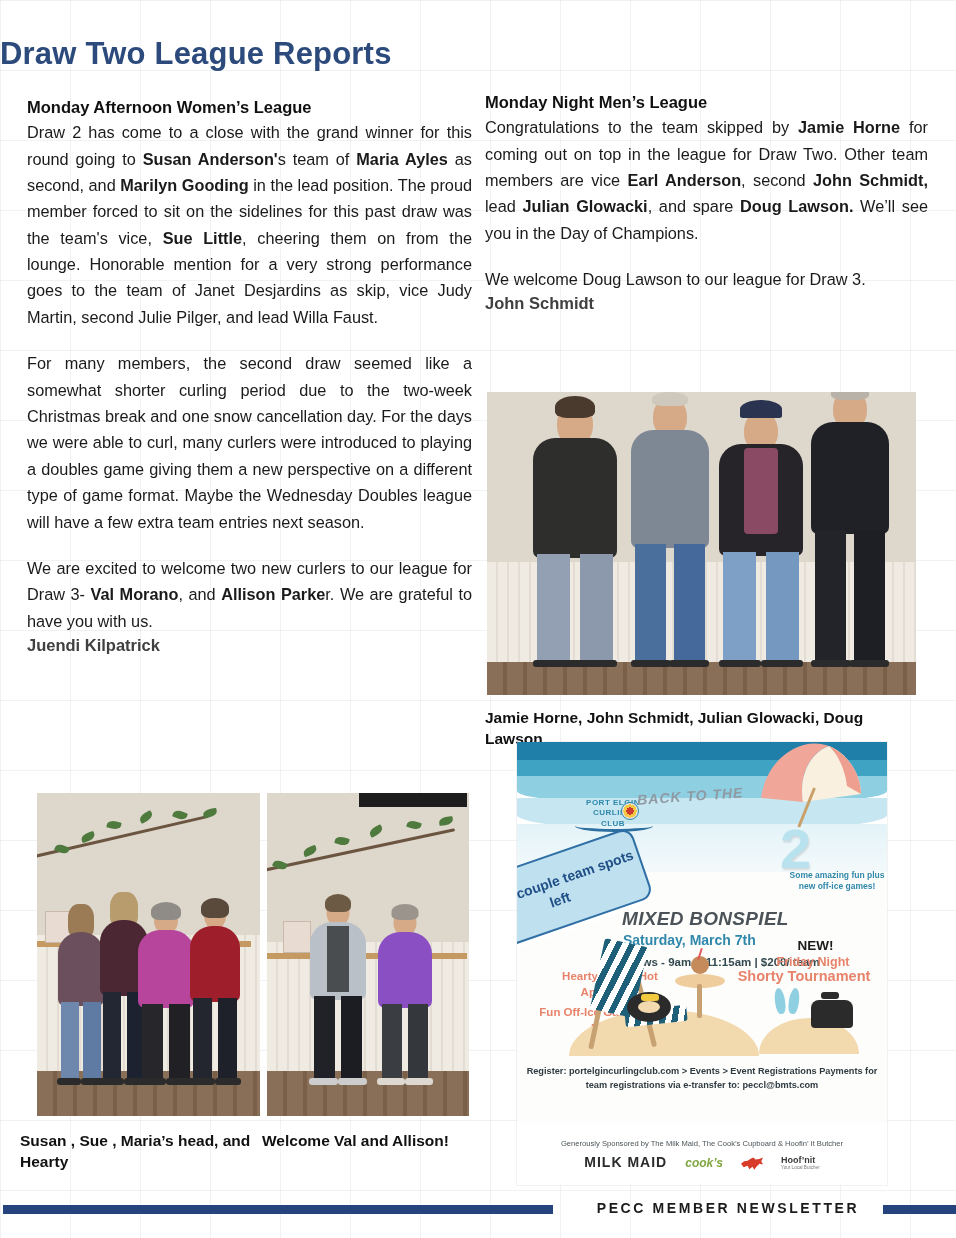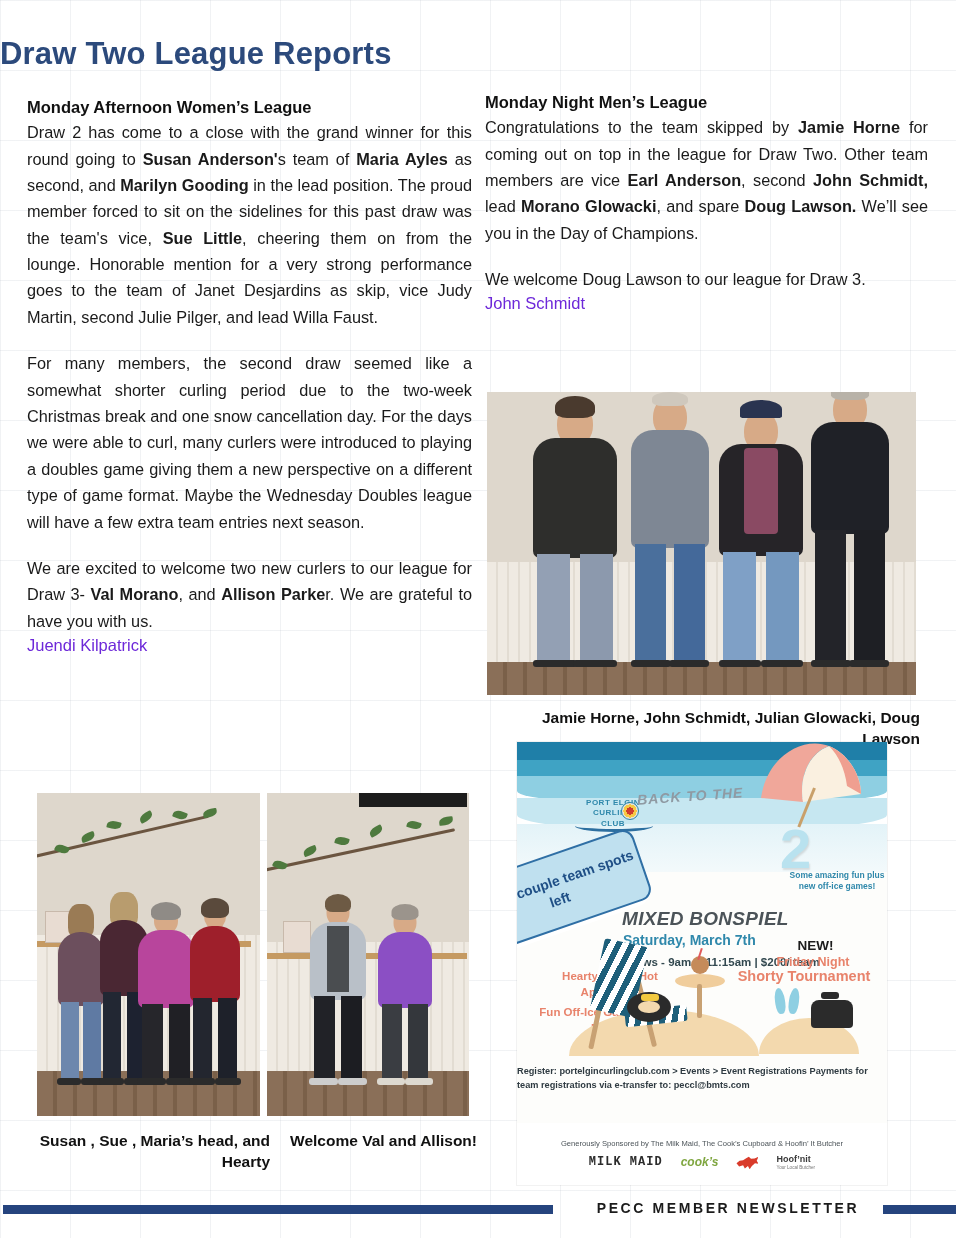--- a/index.html
+++ b/index.html
@@ -34,30 +34,30 @@
   .subhead{
     font-size:16.5px;font-weight:bold;color:#111;
     line-height:1.28;margin:0 0 1px 0;
   }
   .body-p{
     font-size:16.3px;line-height:1.62;color:#1a1a1a;
     text-align:justify;margin:0;
   }
   .body-p + .body-p{margin-top:20px;}
   .body-p b{font-weight:bold;}
-  .sig{font-size:16.5px;font-weight:normal;color:#6d28d9;line-height:1.45;}
+  .sig{font-size:16.5px;font-weight:bold;color:#404040;line-height:1.45;}
 
   
   .photo{position:absolute;overflow:hidden;background:#cfcfcf;}
   .ph-men{left:487px;top:392px;width:429px;height:303px;}
   .ph-women4{left:37px;top:793px;width:223px;height:323px;}
   .ph-women2{left:267px;top:793px;width:202px;height:323px;}
 
   .caption{
-    position:absolute;text-align:right;
+    position:absolute;text-align:left;
     font-size:15.5px;font-weight:bold;color:#111;line-height:1.35;
   }
   .cap-men{left:485px;top:708px;width:435px;}
   .cap-w4{left:20px;top:1131px;width:250px;}
   .cap-w2{left:262px;top:1131px;width:215px;}
 
   
   .scene{position:absolute;inset:0;}
   .wall{position:absolute;left:0;right:0;top:0;height:58%;background:#ded7cc;}
   .wainscot{position:absolute;left:0;right:0;top:56%;bottom:11%;
@@ -139,30 +139,30 @@
   .chair-seat{position:absolute;background:repeating-linear-gradient(105deg,#1e5f7a 0 6px,#ffffff 6px 12px);
     border-radius:3px;}
   .tube{position:absolute;background:#2b2b2b;border-radius:50%;}
   .tube:after{content:"";position:absolute;left:26%;top:30%;width:48%;height:40%;
     background:#f3d9ae;border-radius:50%;}
   .sunglass{position:absolute;width:18px;height:7px;background:#f2c93f;border-radius:3px;}
   .table-top{position:absolute;background:#f0cd9c;border-radius:50%;}
   .flip{position:absolute;width:10px;height:26px;background:#8ecfe2;border-radius:50% 50% 40% 40%;}
   .cooler{position:absolute;background:#2b2b2b;border-radius:8px 8px 4px 4px;}
 
-  .p-reg{position:absolute;left:0;right:0;top:322px;text-align:left;
+  .p-reg{position:absolute;left:0;right:0;top:322px;text-align:center;
     font-size:9.2px;font-weight:bold;color:#2f3b42;line-height:1.55;}
   .p-contact{position:absolute;left:0;right:0;top:352px;text-align:center;
     font-size:9.6px;font-weight:bold;color:#2f88ab;line-height:1.5;}
   .p-sponsor{position:absolute;left:0;right:0;top:397px;text-align:center;
     font-size:7.6px;color:#4b5358;}
   .p-brands{position:absolute;left:0;right:0;top:412px;display:flex;
     justify-content:center;align-items:center;gap:18px;}
-  .brand-milk{font-size:12px;font-weight:bold;color:#2b2b2b;letter-spacing:1px;
-    line-height:1.25;font-family:Liberation Mono, monospace;}
+  .brand-milk{font-size:14px;font-weight:bold;color:#2b2b2b;letter-spacing:1px;
+    line-height:1.25;font-family:Liberation Sans, sans-serif;}
   .brand-cooks{font-size:12px;font-weight:bold;font-style:italic;color:#7fa640;}
   .brand-hoof{font-size:9px;font-weight:bold;color:#3a3a3a;line-height:1.2;text-align:left;}
   .brand-hoof small{display:block;font-size:4.6px;font-weight:normal;color:#777;}
   .bull{width:22px;height:14px;background:#d93b2b;
     clip-path:polygon(0% 58%,14% 40%,30% 36%,44% 22%,56% 12%,66% 26%,82% 24%,100% 12%,
       92% 40%,100% 62%,84% 58%,70% 78%,60% 100%,52% 78%,38% 96%,30% 72%,12% 82%);}
 
   .sticker{
     position:absolute;left:-50px;top:112px;width:176px;height:70px;
     background:#bfe0ef;border:2px solid #2f6fa5;border-radius:12px;
@@ -193,21 +193,21 @@
   <div class="col-left">
     <div class="subhead">Monday Afternoon Women’s League</div>
     <p class="body-p"><span>Draw 2 has come to a close with the grand winner for this round going to </span><b>Susan Anderson'</b><span>s team of </span><b>Maria Ayles</b><span> as second, and </span><b>Marilyn Gooding</b><span> in the lead position. The proud member forced to sit on the sidelines for this past draw was the team's vice, </span><b>Sue Little</b><span>, cheering them on from the lounge. Honorable mention for a very strong performance goes to the team of Janet Desjardins as skip, vice Judy Martin, second Julie Pilger, and lead Willa Faust.</span></p>
     <p class="body-p"><span>For many members, the second draw seemed like a somewhat shorter curling period due to the two-week Christmas break and one snow cancellation day. For the days we were able to curl, many curlers were introduced to playing a doubles game giving them a new perspective on a different type of game format. Maybe the Wednesday Doubles league will have a few extra team entries next season.</span></p>
     <p class="body-p"><span>We are excited to welcome two new curlers to our league for Draw 3- </span><b>Val Morano</b><span>, and </span><b>Allison Parke</b><span>r. We are grateful to have you with us.</span></p>
     <div class="sig">Juendi Kilpatrick</div>
   </div>
 
   <div class="col-right">
     <div class="subhead">Monday Night Men’s League</div>
-    <p class="body-p"><span>Congratulations to the team skipped by </span><b>Jamie Horne</b><span> for coming out on top in the league for Draw Two. Other team members are vice </span><b>Earl Anderson</b><span>, second </span><b>John Schmidt,</b><span> lead </span><b>Morano Glowacki</b><span>, and spare </span><b>Doug Lawson.</b><span> We’ll see you in the Day of Champions.</span></p>
+    <p class="body-p"><span>Congratulations to the team skipped by </span><b>Jamie Horne</b><span> for coming out on top in the league for Draw Two. Other team members are vice </span><b>Earl Anderson</b><span>, second </span><b>John Schmidt,</b><span> lead </span><b>Julian Glowacki</b><span>, and spare </span><b>Doug Lawson.</b><span> We’ll see you in the Day of Champions.</span></p>
     <p class="body-p"><span>We welcome Doug Lawson to our league for Draw 3.</span></p>
     <div class="sig">John Schmidt</div>
   </div>
 
   <div class="photo ph-men">
     <div class="scene">
       <div class="wall"></div>
       <div class="wainscot"></div>
       <div class="floor"></div>
 

